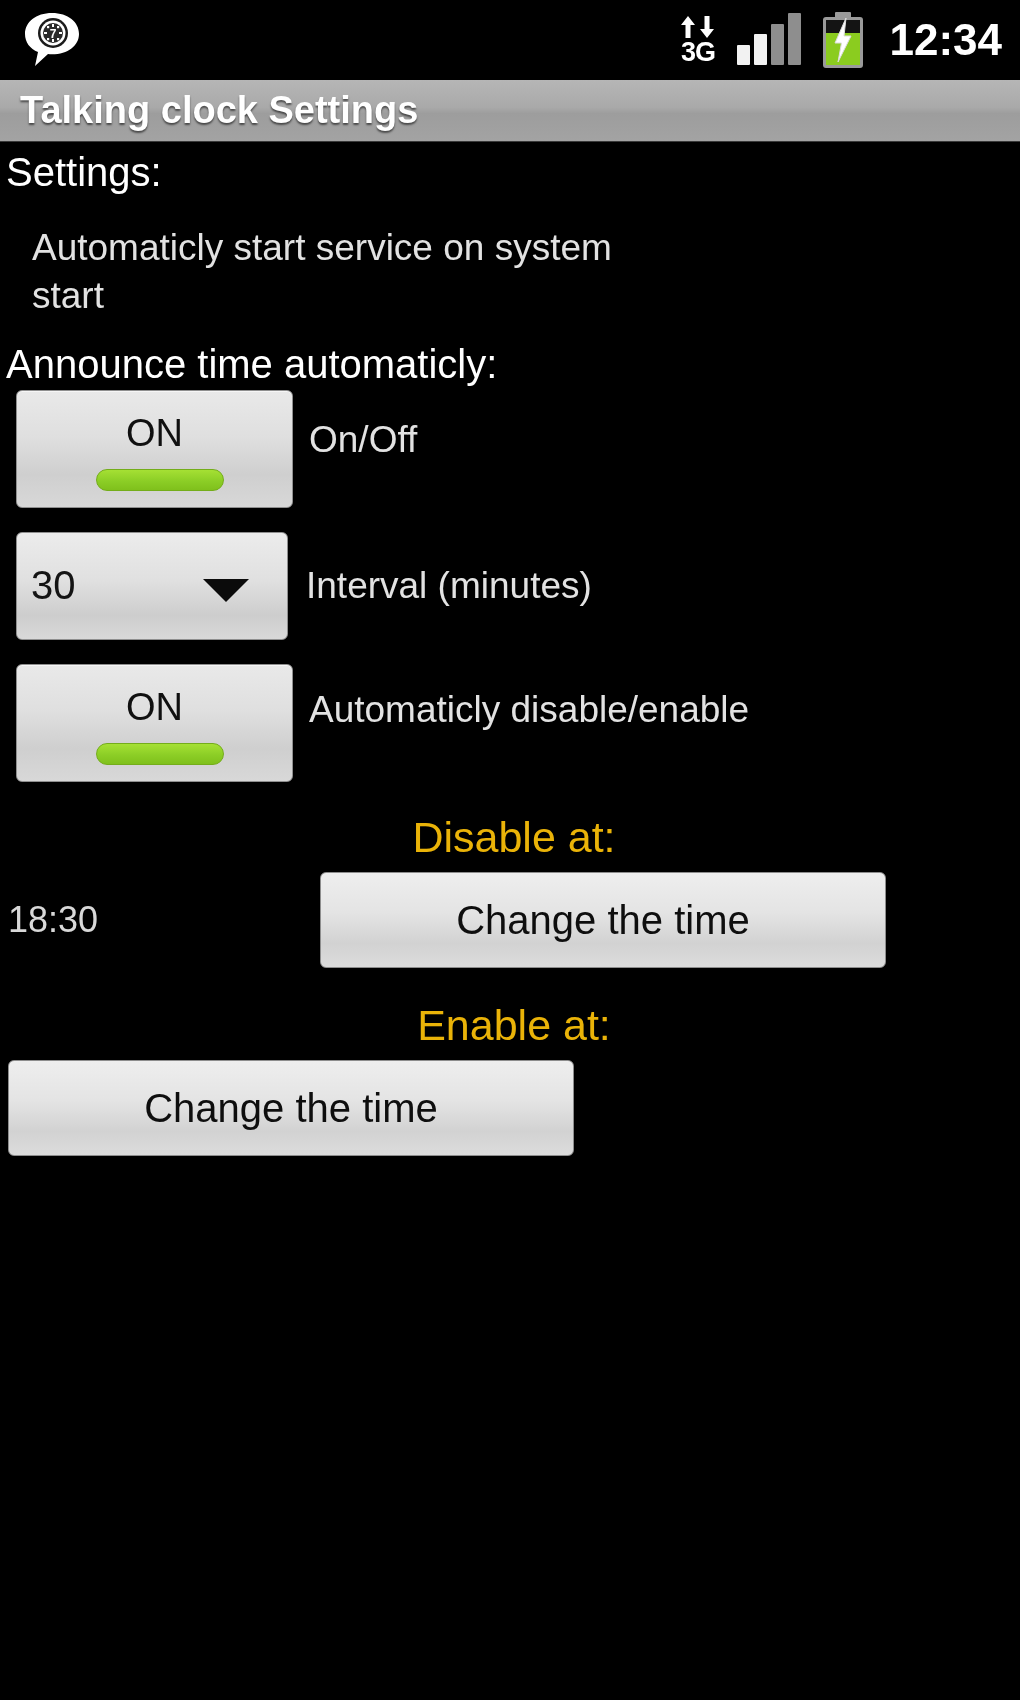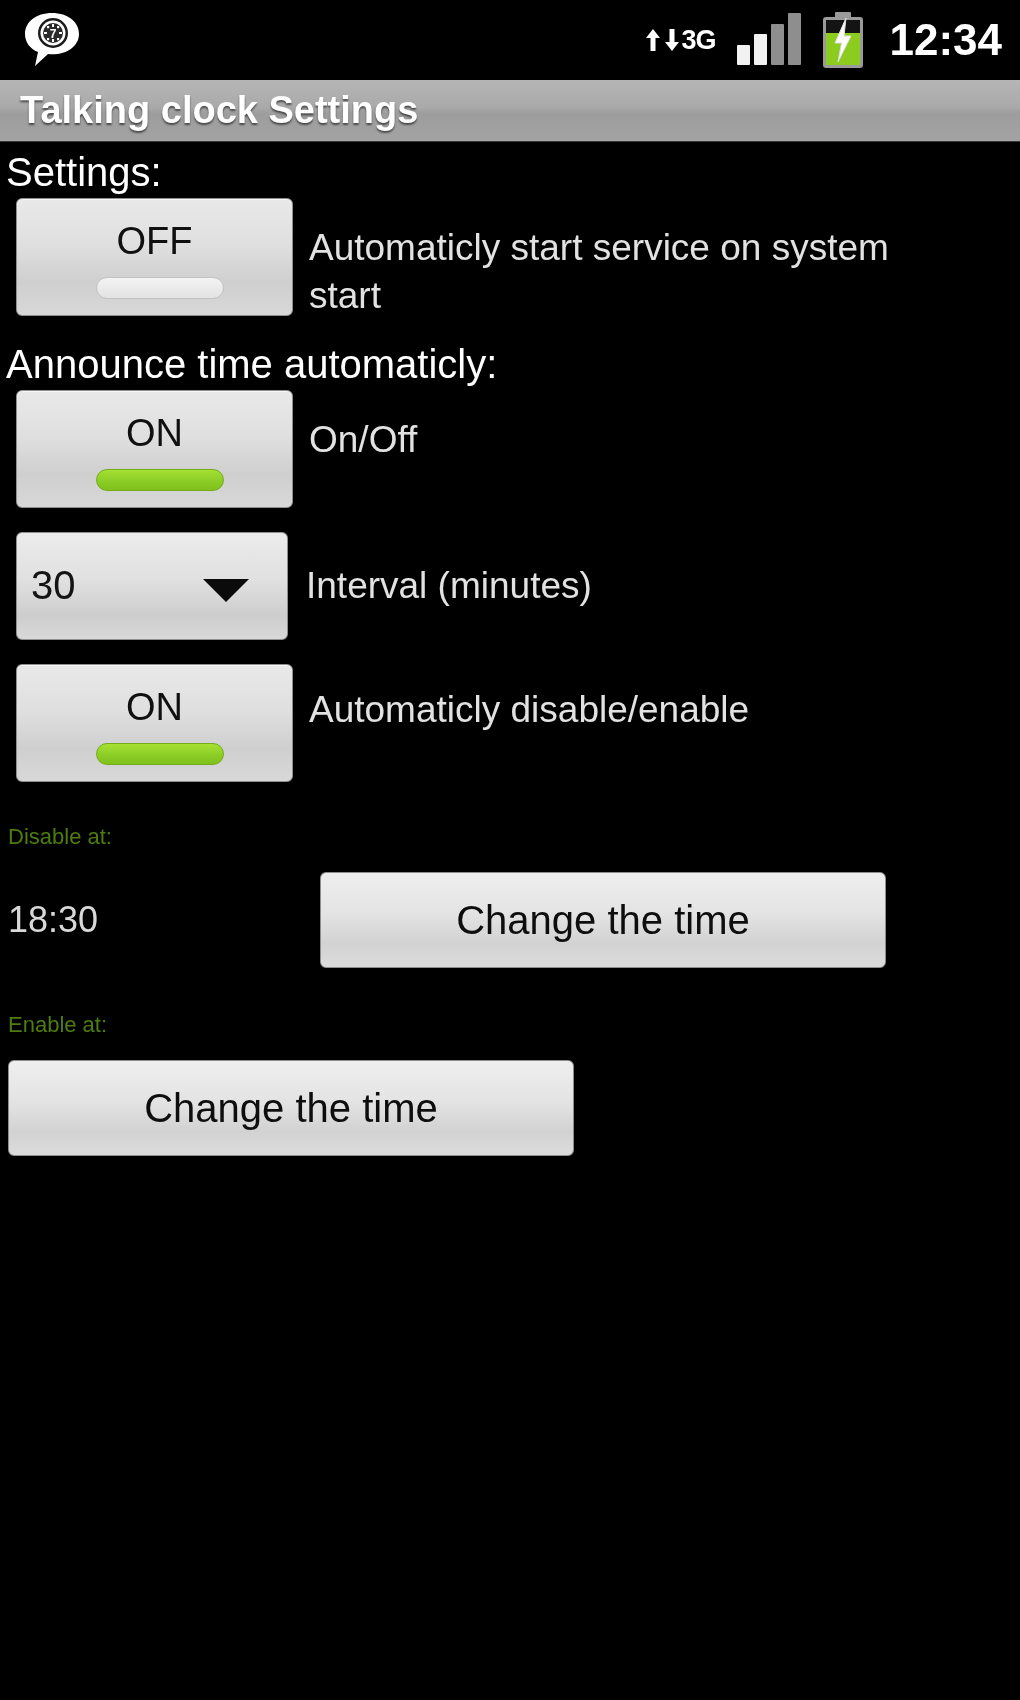--- a/index.html
+++ b/index.html
@@ -30,21 +30,21 @@
     margin-left: auto;
     display: flex;
     align-items: center;
     gap: 22px;
   }
 
   
   .app-icon { width: 60px; height: 58px; display: block; }
 
   
-  .icon-3g { display: flex; align-items: center; gap: 1px; }
+  .icon-3g { display: flex; flex-direction: column; align-items: center; gap: 1px; }
   .arrows { display: flex; gap: 3px; }
   .arrows svg { display: block; }
   .g3-text {
     font-family: "Liberation Sans", sans-serif;
     color: #ffffff;
     font-size: 27px;
     font-weight: bold;
     line-height: 26px;
     letter-spacing: -1px;
   }
@@ -207,24 +207,25 @@
   .spinner-label {
     color: #e2e2e2;
     font-size: 37px;
     line-height: 44px;
     padding-left: 18px;
     padding-top: 32px;
   }
 
   
   .sub-label {
-    color: #4d7c0f;
-    font-size: 22px;
+    color: #eab308;
+    font-size: 43px;
     line-height: 38px;
     padding: 0 0 0 8px;
+    text-align: center;
   }
   .time-row {
     display: flex;
     align-items: center;
     padding-left: 8px;
   }
   .time-value {
     color: #d8d8d8;
     font-size: 36px;
     line-height: 40px;
@@ -311,24 +312,20 @@
 
 <div class="titlebar">
   <span class="titlebar-text">Talking clock Settings</span>
 </div>
 
 <div class="content">
 
   <div class="section-head">Settings:</div>
 
   <div class="row">
-    <div class="toggle">
-      <div class="toggle-label">OFF</div>
-      <div class="toggle-pill off"></div>
-    </div>
     <div class="row-label">Automaticly start service on system start</div>
   </div>
 
   <div class="section-head" style="padding-top:22px;">Announce time automaticly:</div>
 
   <div class="row">
     <div class="toggle">
       <div class="toggle-label">ON</div>
       <div class="toggle-pill on"></div>
     </div>

